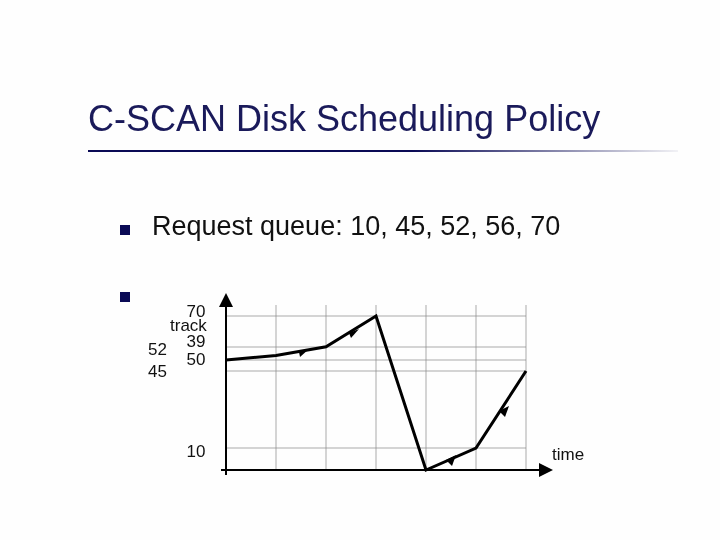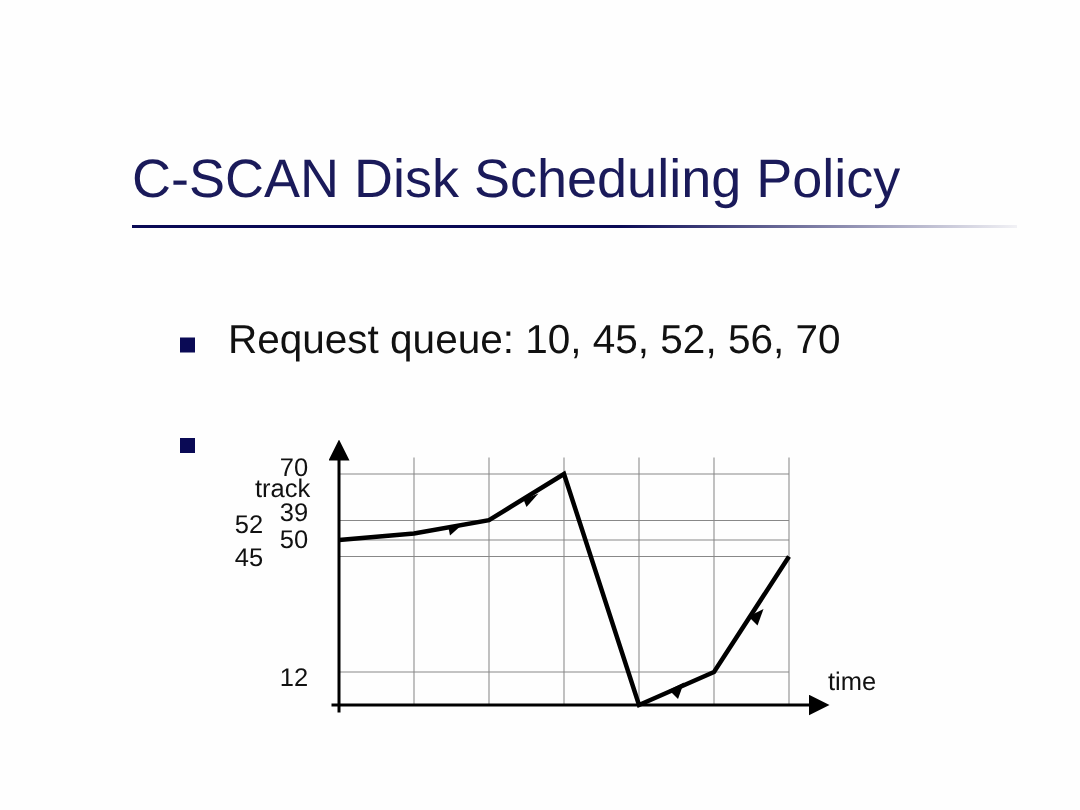--- a/index.html
+++ b/index.html
@@ -78,21 +78,21 @@
     position: absolute;
     font-size: 17px;
     color: #111;
     text-align: center;
     width: 36px;
   }
   .ytick-left {
     position: absolute;
     font-size: 17px;
     color: #111;
-    text-align: center;
+    text-align: left;
     width: 36px;
   }
   svg.plot {
     position: absolute;
     left: 56px;
     top: 10px;
     overflow: visible;
   }
 </style>
 </head>
@@ -113,21 +113,21 @@
     </div>
   </div>
 
   <div class="chart-wrap">
 
     <div class="axis-label-track" style="left:10px; top:-6px;">track</div>
 
     <div class="ytick" style="left:18px; top:12px;">70</div>
     <div class="ytick" style="left:18px; top:42px;">39</div>
     <div class="ytick" style="left:18px; top:60px;">50</div>
-    <div class="ytick" style="left:18px; top:152px;">12</div>
+    <div class="ytick" style="left:18px; top:152px;">10</div>
 
     <div class="ytick-left" style="left:-12px; top:50px;">52</div>
     <div class="ytick-left" style="left:-12px; top:72px;">45</div>
 
     <div class="axis-label-time" style="left:392px; top:155px;">time</div>
 
     <svg class="plot" width="340" height="190">
       <defs>
         <marker id="arrY" viewBox="0 0 10 10" refX="5" refY="5" markerWidth="7" markerHeight="7" orient="auto-start-reverse">
           <path d="M 0 0 L 10 5 L 0 10 z" fill="#000"></path>

